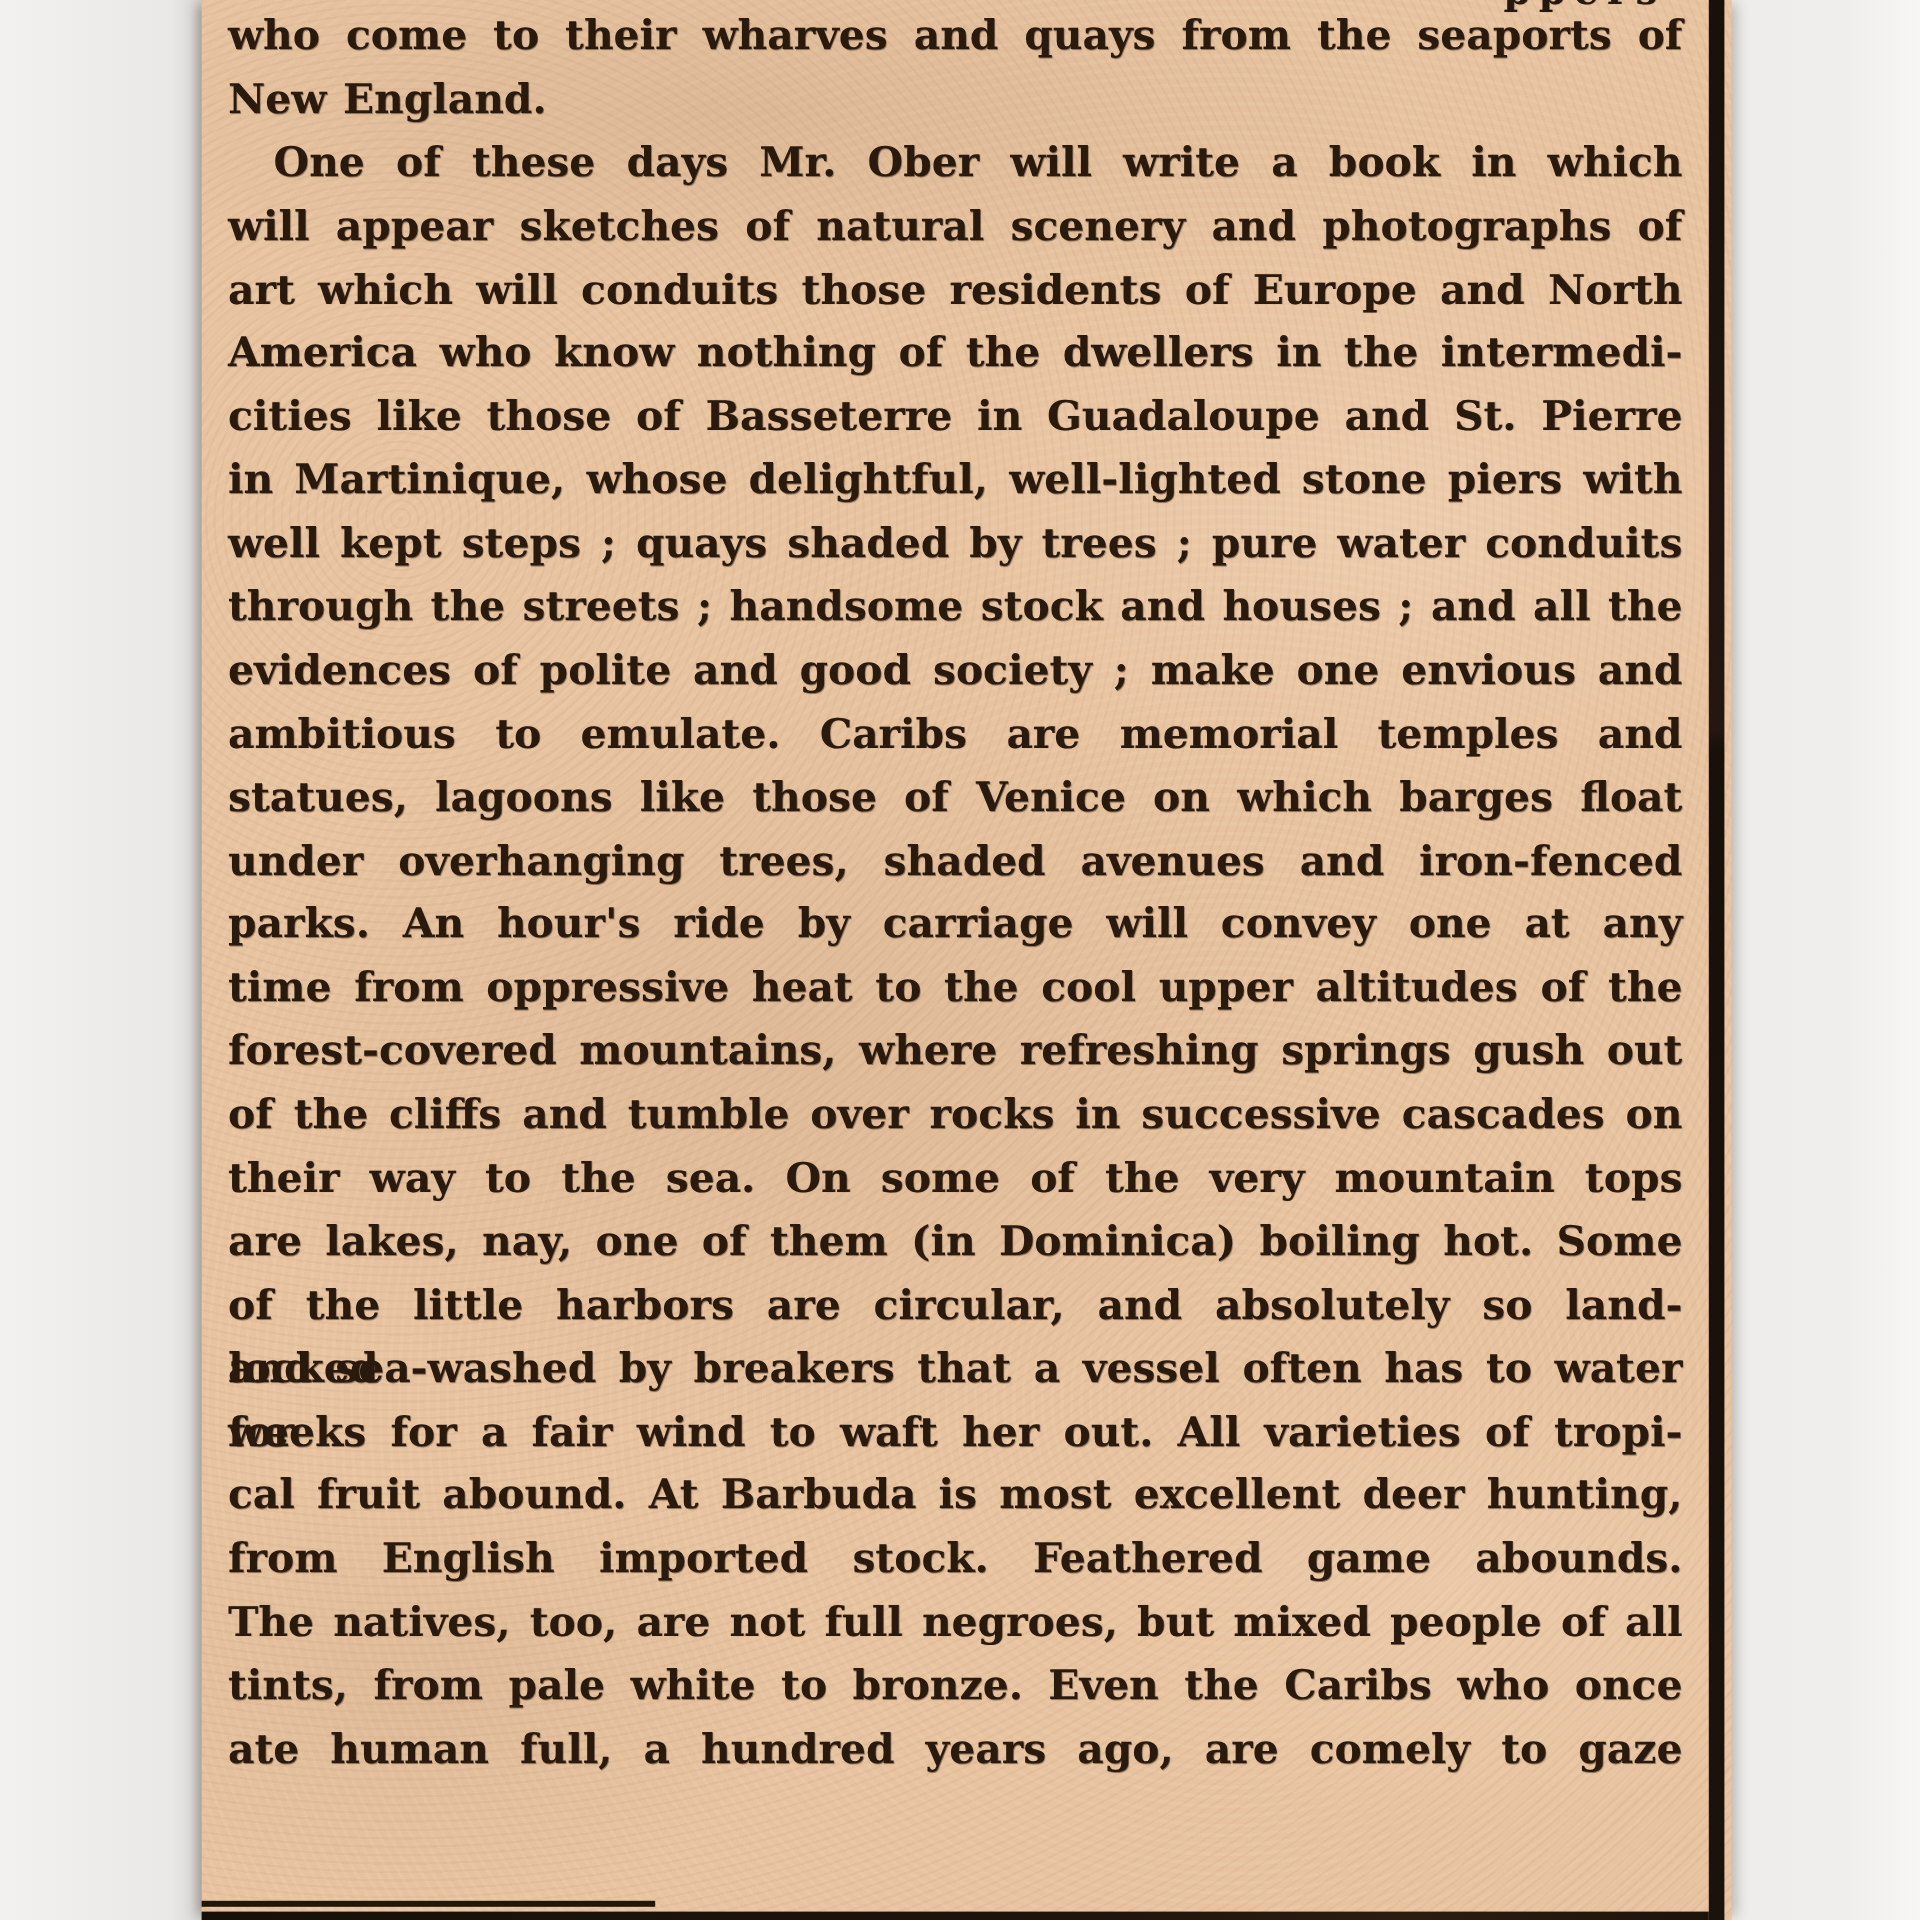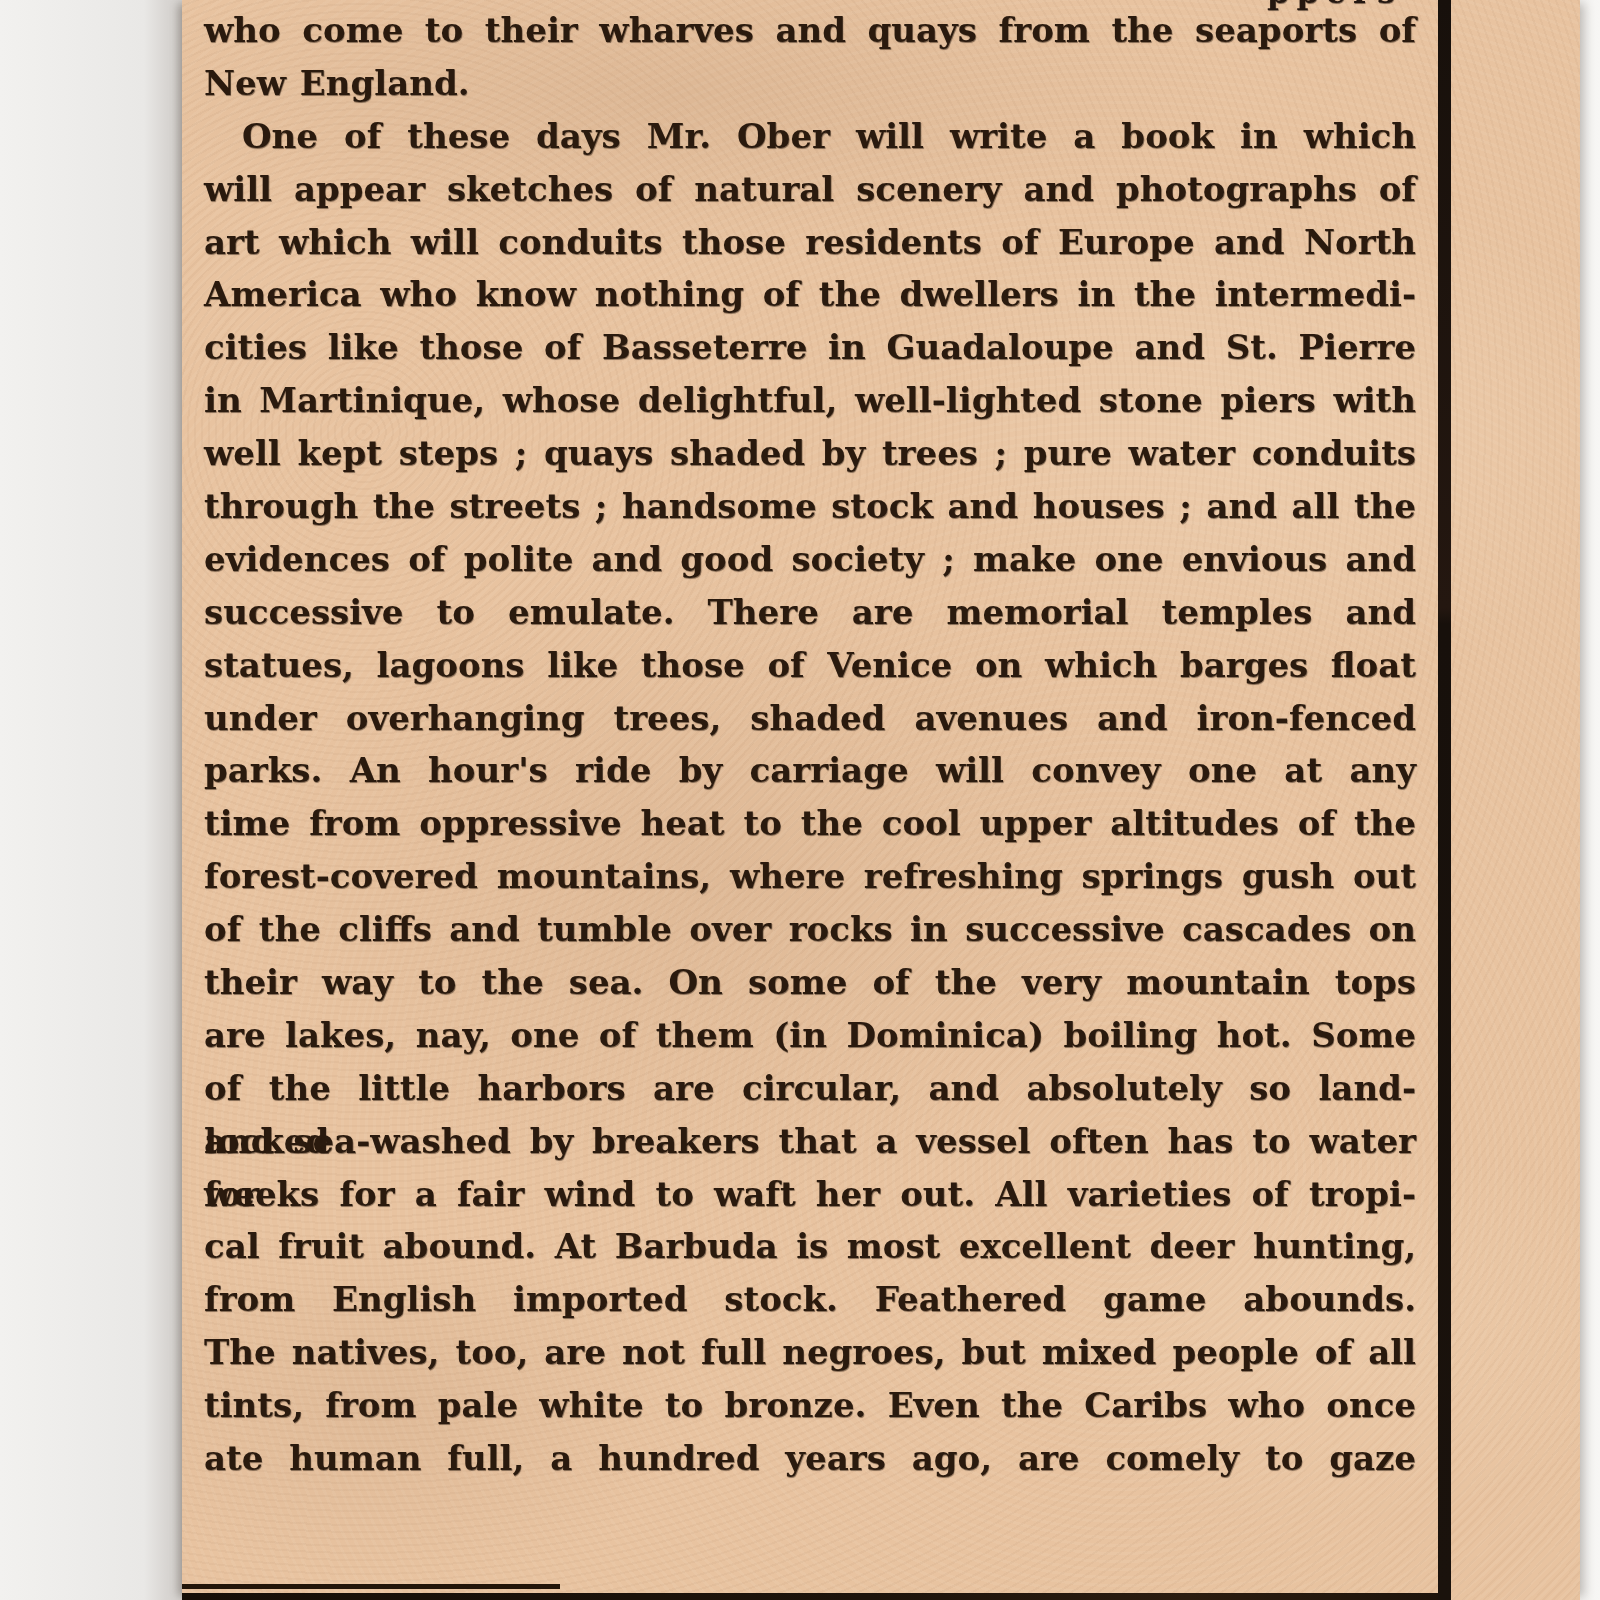--- a/index.html
+++ b/index.html
@@ -12,23 +12,23 @@
     font-family: "DejaVu Serif", "Liberation Serif", serif;
   }
   .scan {
     position: absolute;
     width: 1600px;
     height: 1600px;
     background: linear-gradient(90deg, #f2f1ef 0%, #e9e8e6 9%, #d8d5d2 10.4%, #efeeec 96%, #f7f6f4 100%);
   }
   .paper {
     position: absolute;
-    left: 182px;
+    left: 168px;
     top: 0;
-    width: 1398px;
+    width: 1275px;
     height: 1600px;
     background: #e8c3a0;
     box-shadow: -7px 0 9px -3px rgba(60,50,40,0.38), 7px 0 10px -3px rgba(60,50,40,0.30);
   }
   .texture {
     position: absolute;
     inset: 0;
     background-image:
       radial-gradient(ellipse 900px 260px at 35% 6%, rgba(122,82,52,0.10), transparent 62%),
       radial-gradient(ellipse 650px 420px at 78% 27%, rgba(255,241,221,0.20), transparent 60%),
@@ -123,21 +123,21 @@
 
       <div class="ln indent">One of these days Mr. Ober will write a book in which</div>
       <div class="ln">will appear sketches of natural scenery and photographs of</div>
       <div class="ln">art which will conduits those residents of Europe and North</div>
       <div class="ln">America who know nothing of the dwellers in the intermedi-</div>
       <div class="ln">cities like those of Basseterre in Guadaloupe and St. Pierre</div>
       <div class="ln">in Martinique, whose delightful, well-lighted stone piers with</div>
       <div class="ln">well kept steps ; quays shaded by trees ; pure water conduits</div>
       <div class="ln">through the streets ; handsome stock and houses ; and all the</div>
       <div class="ln">evidences of polite and good society ; make one envious and</div>
-      <div class="ln">successive to emulate.  There are memorial temples and</div>
+      <div class="ln">ambitious to emulate.  Caribs are memorial temples and</div>
       <div class="ln">statues, lagoons like those of Venice on which barges float</div>
       <div class="ln">under overhanging trees, shaded avenues and iron-fenced</div>
       <div class="ln">parks.  An hour's ride by carriage will convey one at any</div>
       <div class="ln">time from oppressive heat to the cool upper altitudes of the</div>
       <div class="ln">forest-covered mountains, where refreshing springs gush out</div>
       <div class="ln">of the cliffs and tumble over rocks in successive cascades on</div>
       <div class="ln">their way to the sea.  On some of the very mountain tops</div>
       <div class="ln">are lakes, nay, one of them (in Dominica) boiling hot.  Some</div>
       <div class="ln">of the little harbors are circular, and absolutely so land-locked</div>
       <div class="ln">and sea-washed by breakers that a vessel often has to water for</div>

